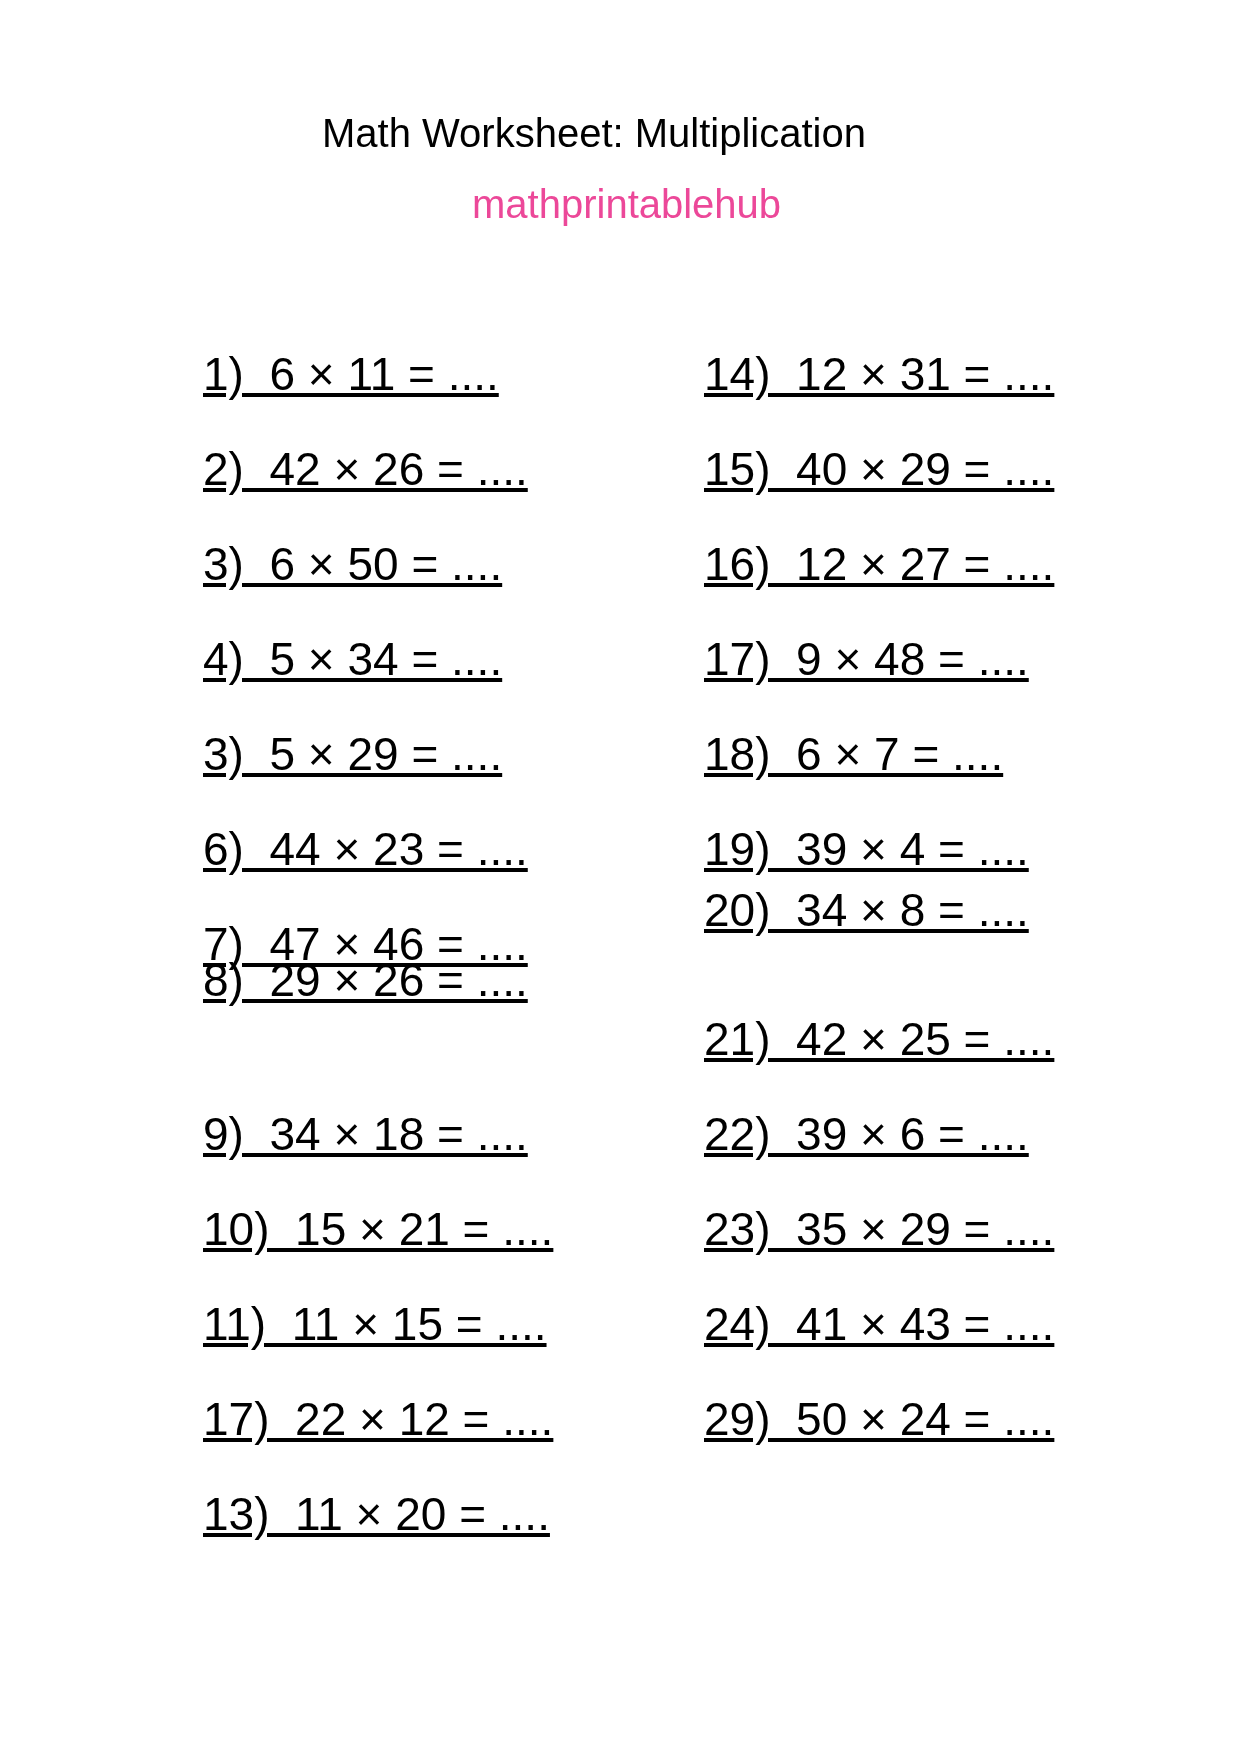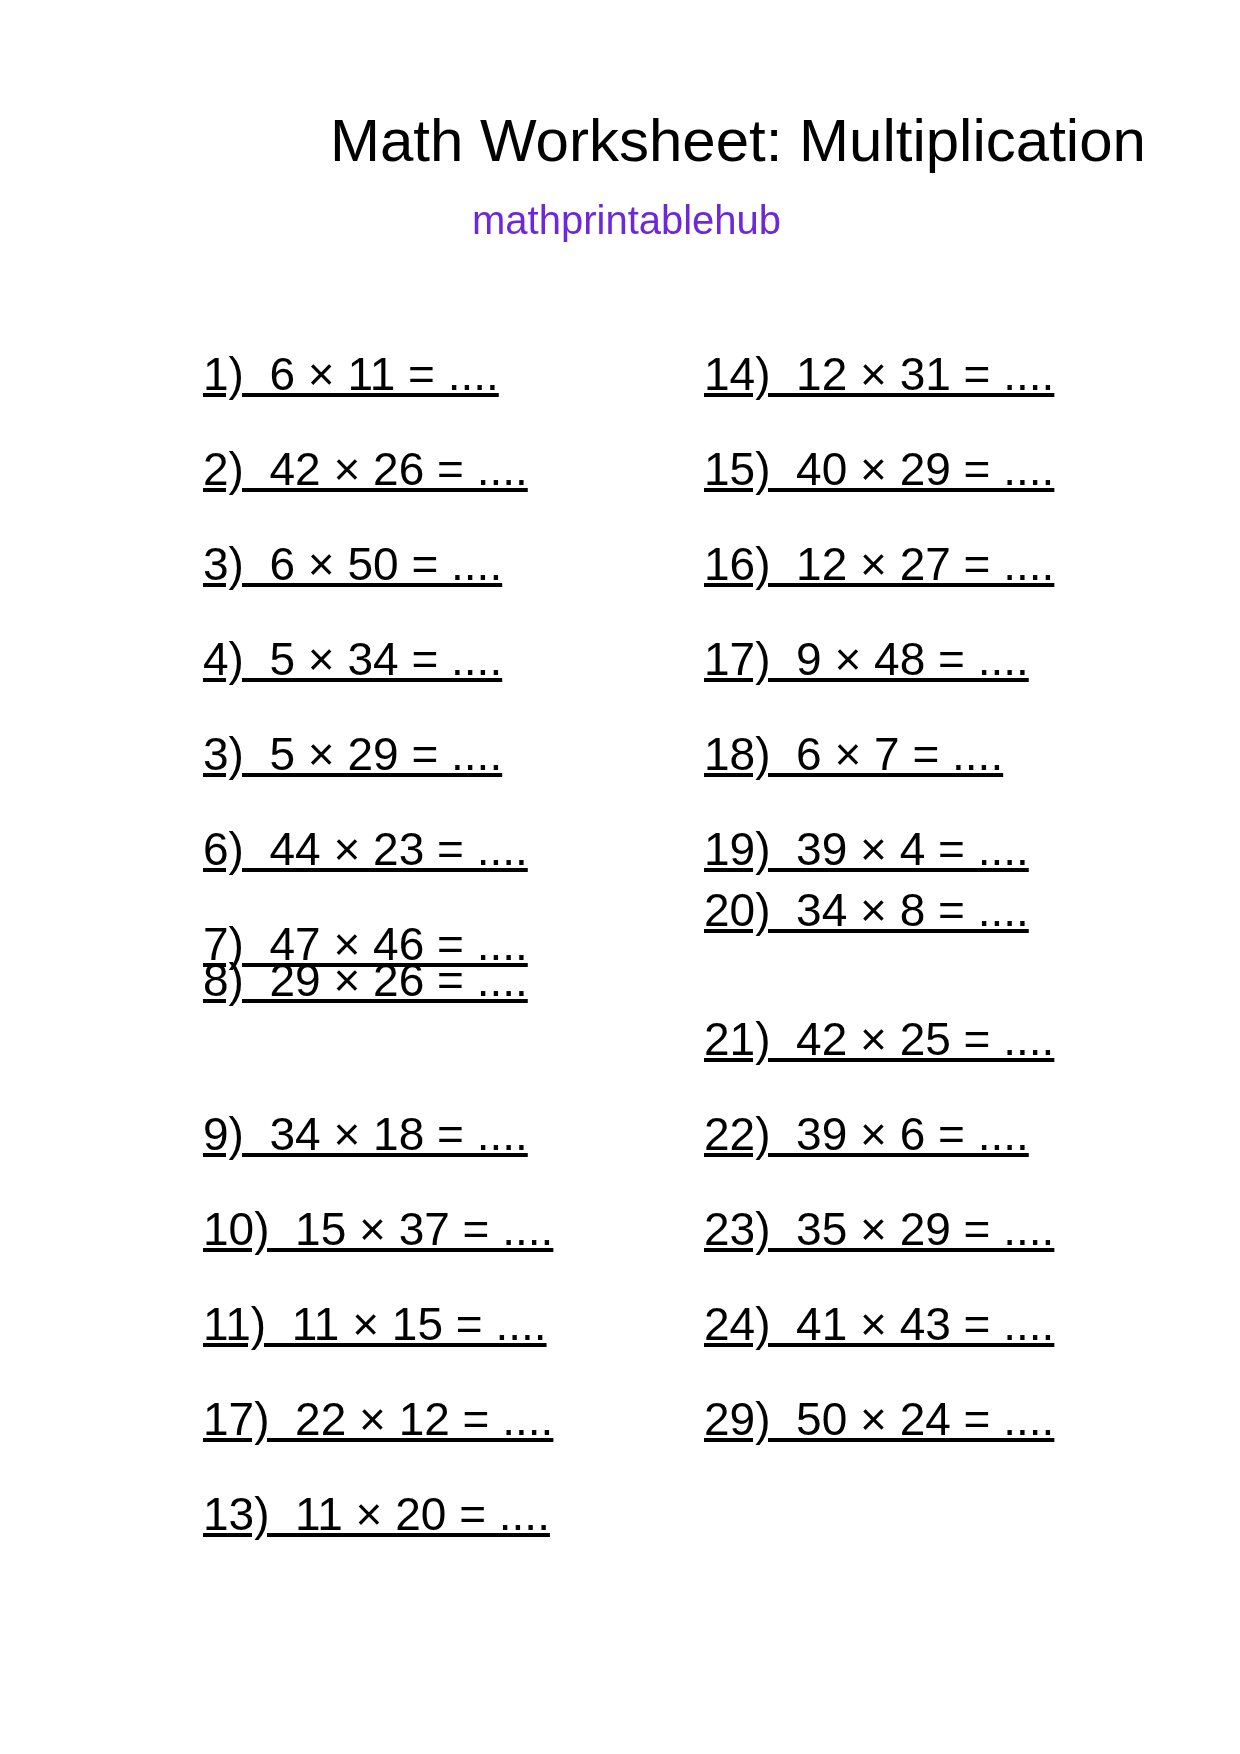--- a/index.html
+++ b/index.html
@@ -12,35 +12,34 @@
       height: 1754px;
       position: relative;
       overflow: hidden;
       font-family: "Liberation Sans", sans-serif;
       color: #000000;
     }
     .title {
       position: absolute;
       left: 322px;
       top: 98px;
-      font-size: 60px;
+      font-size: 40px;
       line-height: 70px;
       white-space: nowrap;
-      margin: 8px;
+      margin: 0;
       font-weight: normal;
     }
     .subtitle {
       position: absolute;
       left: 472px;
       top: 180px;
       font-size: 40px;
       line-height: 48px;
-      color: #6d28d9;
+      color: #ec4899;
       white-space: nowrap;
-      margin-top: 16px;
     }
     .column {
       position: absolute;
       top: 0;
     }
     .col-left { left: 203px; }
     .col-right { left: 704px; }
     .problem {
       position: absolute;
       left: 0;
@@ -59,21 +58,21 @@
 <div class="column col-left">
   <div class="problem" style="top:348px">1)  6 × 11 = ....</div>
   <div class="problem" style="top:443px">2)  42 × 26 = ....</div>
   <div class="problem" style="top:538px">3)  6 × 50 = ....</div>
   <div class="problem" style="top:633px">4)  5 × 34 = ....</div>
   <div class="problem" style="top:728px">3)  5 × 29 = ....</div>
   <div class="problem" style="top:823px">6)  44 × 23 = ....</div>
   <div class="problem" style="top:918px">7)  47 × 46 = ....</div>
   <div class="problem" style="top:954px">8)  29 × 26 = ....</div>
   <div class="problem" style="top:1108px">9)  34 × 18 = ....</div>
-  <div class="problem" style="top:1203px">10)  15 × 37 = ....</div>
+  <div class="problem" style="top:1203px">10)  15 × 21 = ....</div>
   <div class="problem" style="top:1298px">11)  11 × 15 = ....</div>
   <div class="problem" style="top:1393px">17)  22 × 12 = ....</div>
   <div class="problem" style="top:1488px">13)  11 × 20 = ....</div>
 </div>
 
 <div class="column col-right">
   <div class="problem" style="top:348px">14)  12 × 31 = ....</div>
   <div class="problem" style="top:443px">15)  40 × 29 = ....</div>
   <div class="problem" style="top:538px">16)  12 × 27 = ....</div>
   <div class="problem" style="top:633px">17)  9 × 48 = ....</div>

